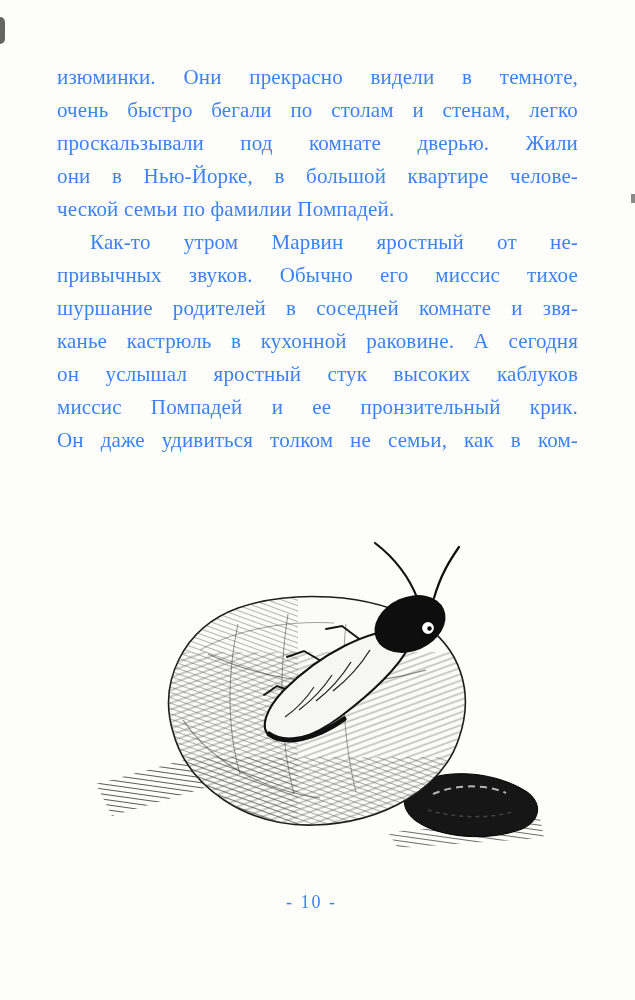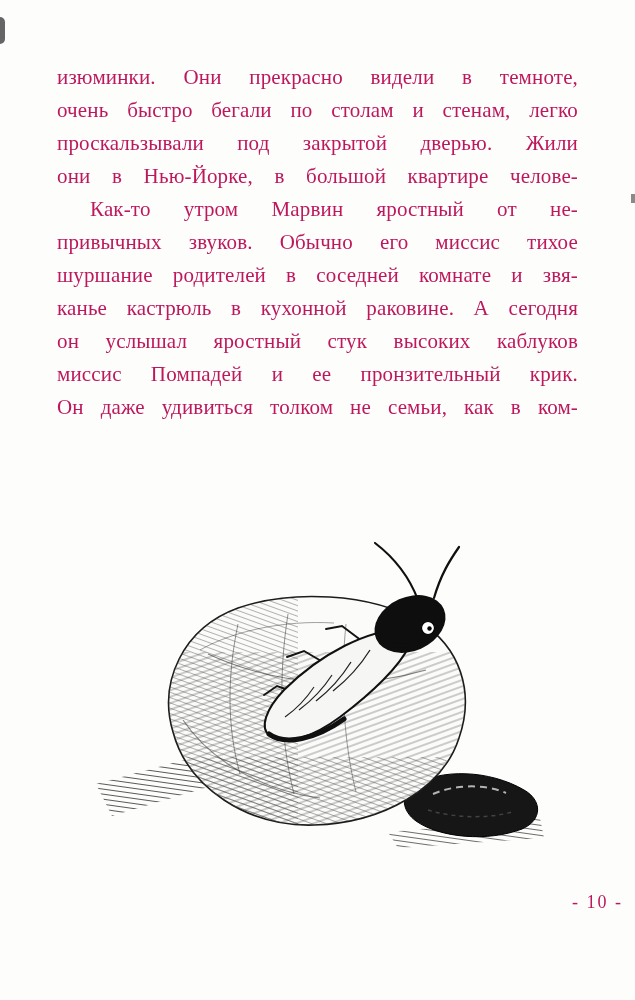--- a/index.html
+++ b/index.html
@@ -1,46 +1,47 @@
 <!DOCTYPE html>
 <html><head>
 <meta charset="utf-8">
 <style>
   html,body{margin:0;padding:0;}
   body{background:#d8d8d8;}
   .page{
     position:relative;width:635px;height:1000px;margin:0 auto;
     background:#fdfdfc;overflow:hidden;
-    font-family:"Liberation Serif","DejaVu Serif",serif;color:#be185d;
+    font-family:"Liberation Serif","DejaVu Serif",serif;color:#3b82f6;
   }
   .text-block{position:absolute;left:57px;top:61px;width:521px;font-size:21px;line-height:33px;letter-spacing:0.15px;}
   .paragraph{margin:0;}
   .line{min-height:33px;}
   .line.just{text-align:justify;text-align-last:justify;}
   .line.wide{word-spacing:7px;}
   .paragraph.indent .line:first-child{text-indent:33px;}
   .illustration{position:absolute;left:88px;top:532px;width:462px;height:348px;margin:0;padding:0;}
-  .page-number{position:absolute;left:0;right:12px;top:892px;text-align:right;font-size:18px;letter-spacing:2px;}
+  .page-number{position:absolute;left:0;right:12px;top:892px;text-align:center;font-size:18px;letter-spacing:2px;}
   .artifact-tl{position:absolute;left:0;top:17px;width:5px;height:27px;background:#4a4a4a;border-radius:0 5px 5px 0;opacity:.85;}
   .artifact-r{position:absolute;right:0;top:194px;width:4px;height:9px;background:#8a8a8a;}
 </style>
 </head>
 <body>
 
 <div class="page">
 
   <div class="artifact-tl"></div>
   <div class="artifact-r"></div>
 
   <div class="text-block" id="text-block">
       <div class="paragraph">
         <div class="line just">изюминки. Они прекрасно видели в темноте,</div>
         <div class="line just">очень быстро бегали по столам и стенам, легко</div>
-        <div class="line just">проскальзывали под закрытой дверью. Жили</div>
+        <div class="line just">проскальзывали под комнате дверью. Жили</div>
         <div class="line just">они в Нью-Йорке, в большой квартире челове-</div>
+        <div class="line">ческой семьи по фамилии Помпадей.</div>
       </div>
       <div class="paragraph indent">
         <div class="line just">Как-то утром Марвин яростный от не-</div>
         <div class="line just">привычных звуков. Обычно его миссис тихое</div>
         <div class="line just">шуршание родителей в соседней комнате и звя-</div>
         <div class="line just">канье кастрюль в кухонной раковине. А сегодня</div>
         <div class="line just">он услышал яростный стук высоких каблуков</div>
         <div class="line just">миссис Помпадей и ее пронзительный крик.</div>
         <div class="line just">Он даже удивиться толком не семьи, как в ком-</div>
       </div>

